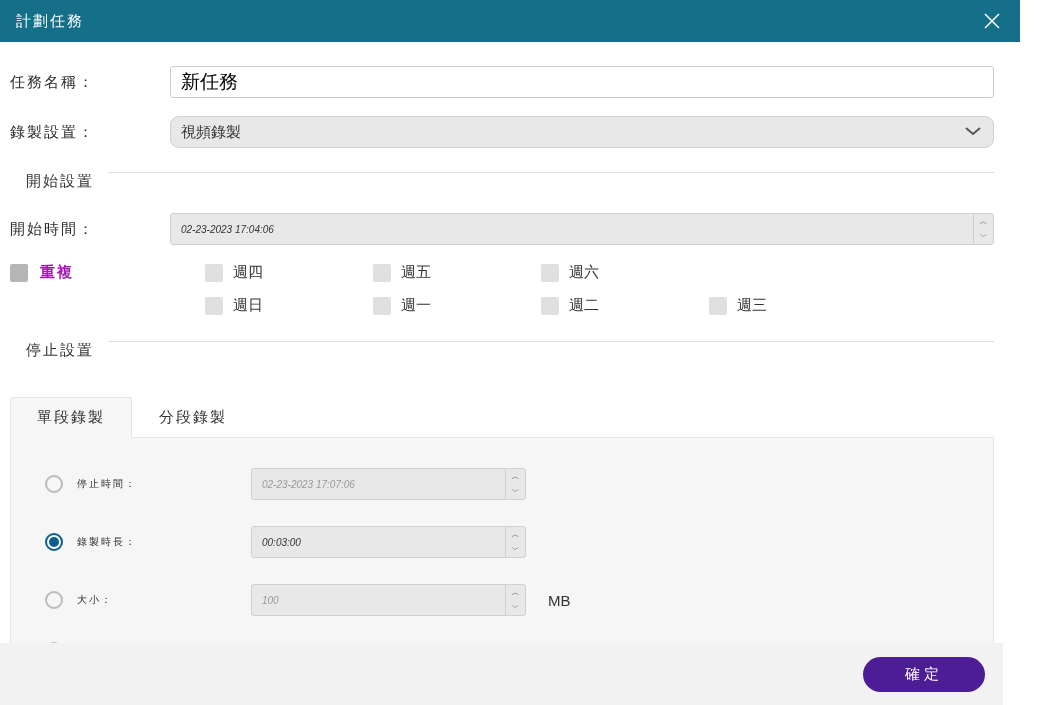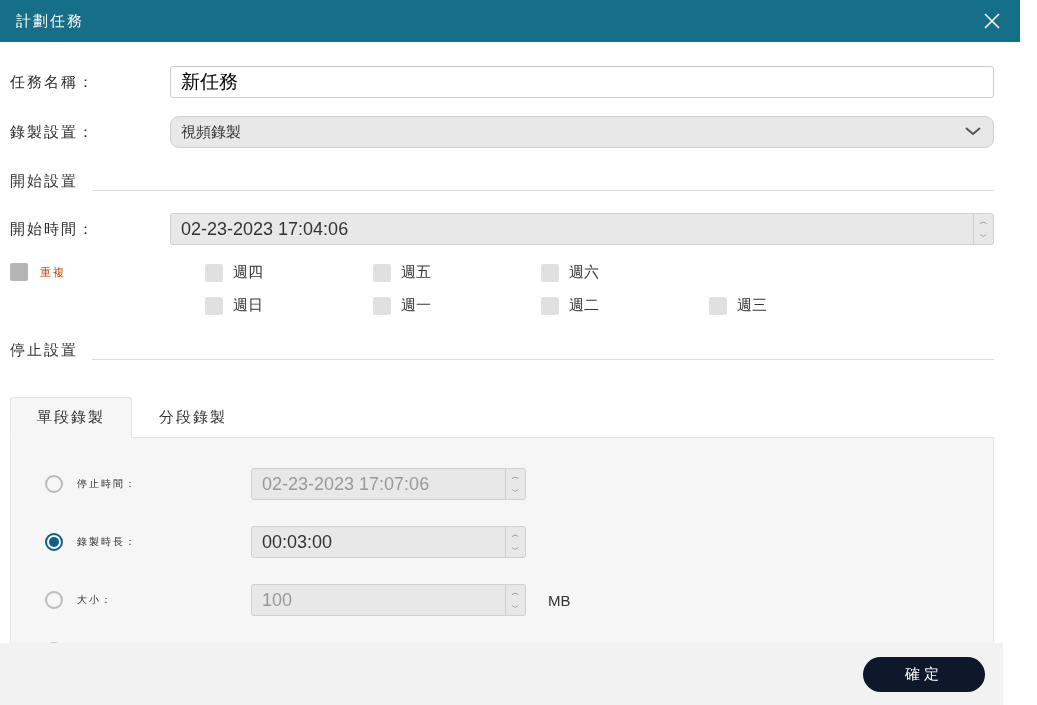--- a/index.html
+++ b/index.html
@@ -75,22 +75,22 @@
   display: flex;
   align-items: center;
   justify-content: space-between;
   padding: 0 10px;
   cursor: pointer;
 }
 .select-box .val { font-size: 15px; color: #333; }
 .chevron-down svg { stroke:#555; }
 .section-heading {
   display: flex;
-  align-items: flex-end;
-  margin: 6px 0 22px 0;
+  align-items: flex-start;
+  margin: 6px 0 22px 16px;
 }
 .section-heading .txt {
   font-size: 15px;
   color: #333;
   letter-spacing: 2px;
   margin-right: 14px;
   white-space: nowrap;
 }
 .section-heading .line {
   flex: 1;
@@ -101,21 +101,21 @@
   flex: 1;
   height: 32px;
   background: #e8e8e8;
   border: 1px solid #d0d0d0;
   border-radius: 3px;
   display: flex;
   align-items: center;
   justify-content: space-between;
   padding: 0 0 0 10px;
 }
-.spinner-box .val { font-size: 18px; color:#333; }
+.spinner-box .val { font-size: 10px; color:#333;font-style:italic; }
 .spinner-arrows {
   width: 20px;
   display: flex;
   flex-direction: column;
   border-left: 1px solid #d0d0d0;
 }
 .spinner-arrows div {
   height: 15px;
   display: flex;
   align-items: center;
@@ -139,21 +139,21 @@
   width: 18px;
   height: 18px;
   background: #b5b5b5;
   border-radius: 2px;
   margin-right: 12px;
   cursor: pointer;
 }
 .cb.light {
   background: #e0e0e0;
 }
-.cb-label { font-size: 11px; color:#c2410c; letter-spacing: 2px;}
+.cb-label { font-size: 15px; color:#a21caf; letter-spacing: 2px; font-weight: bold;}
 .days-grid {
   flex: 1;
   display: flex;
   flex-direction: column;
   gap: 14px;
 }
 .days-row {
   display: flex;
   gap: 110px;
 }
@@ -235,21 +235,21 @@
   display: flex;
   align-items: center;
   justify-content: flex-end;
   padding: 0 18px;
   position: absolute;
   bottom: 0;
   left: 0;
   right: 17px;
 }
 .ok-btn {
-  background: #0f172a;
+  background: #4c1d95;
   color: #fff;
   padding: 8px 42px;
   border: none;
   border-radius: 18px;
   font-size: 15px;
   letter-spacing: 4px;
   cursor: pointer;
 }
 
 .right-bg {

